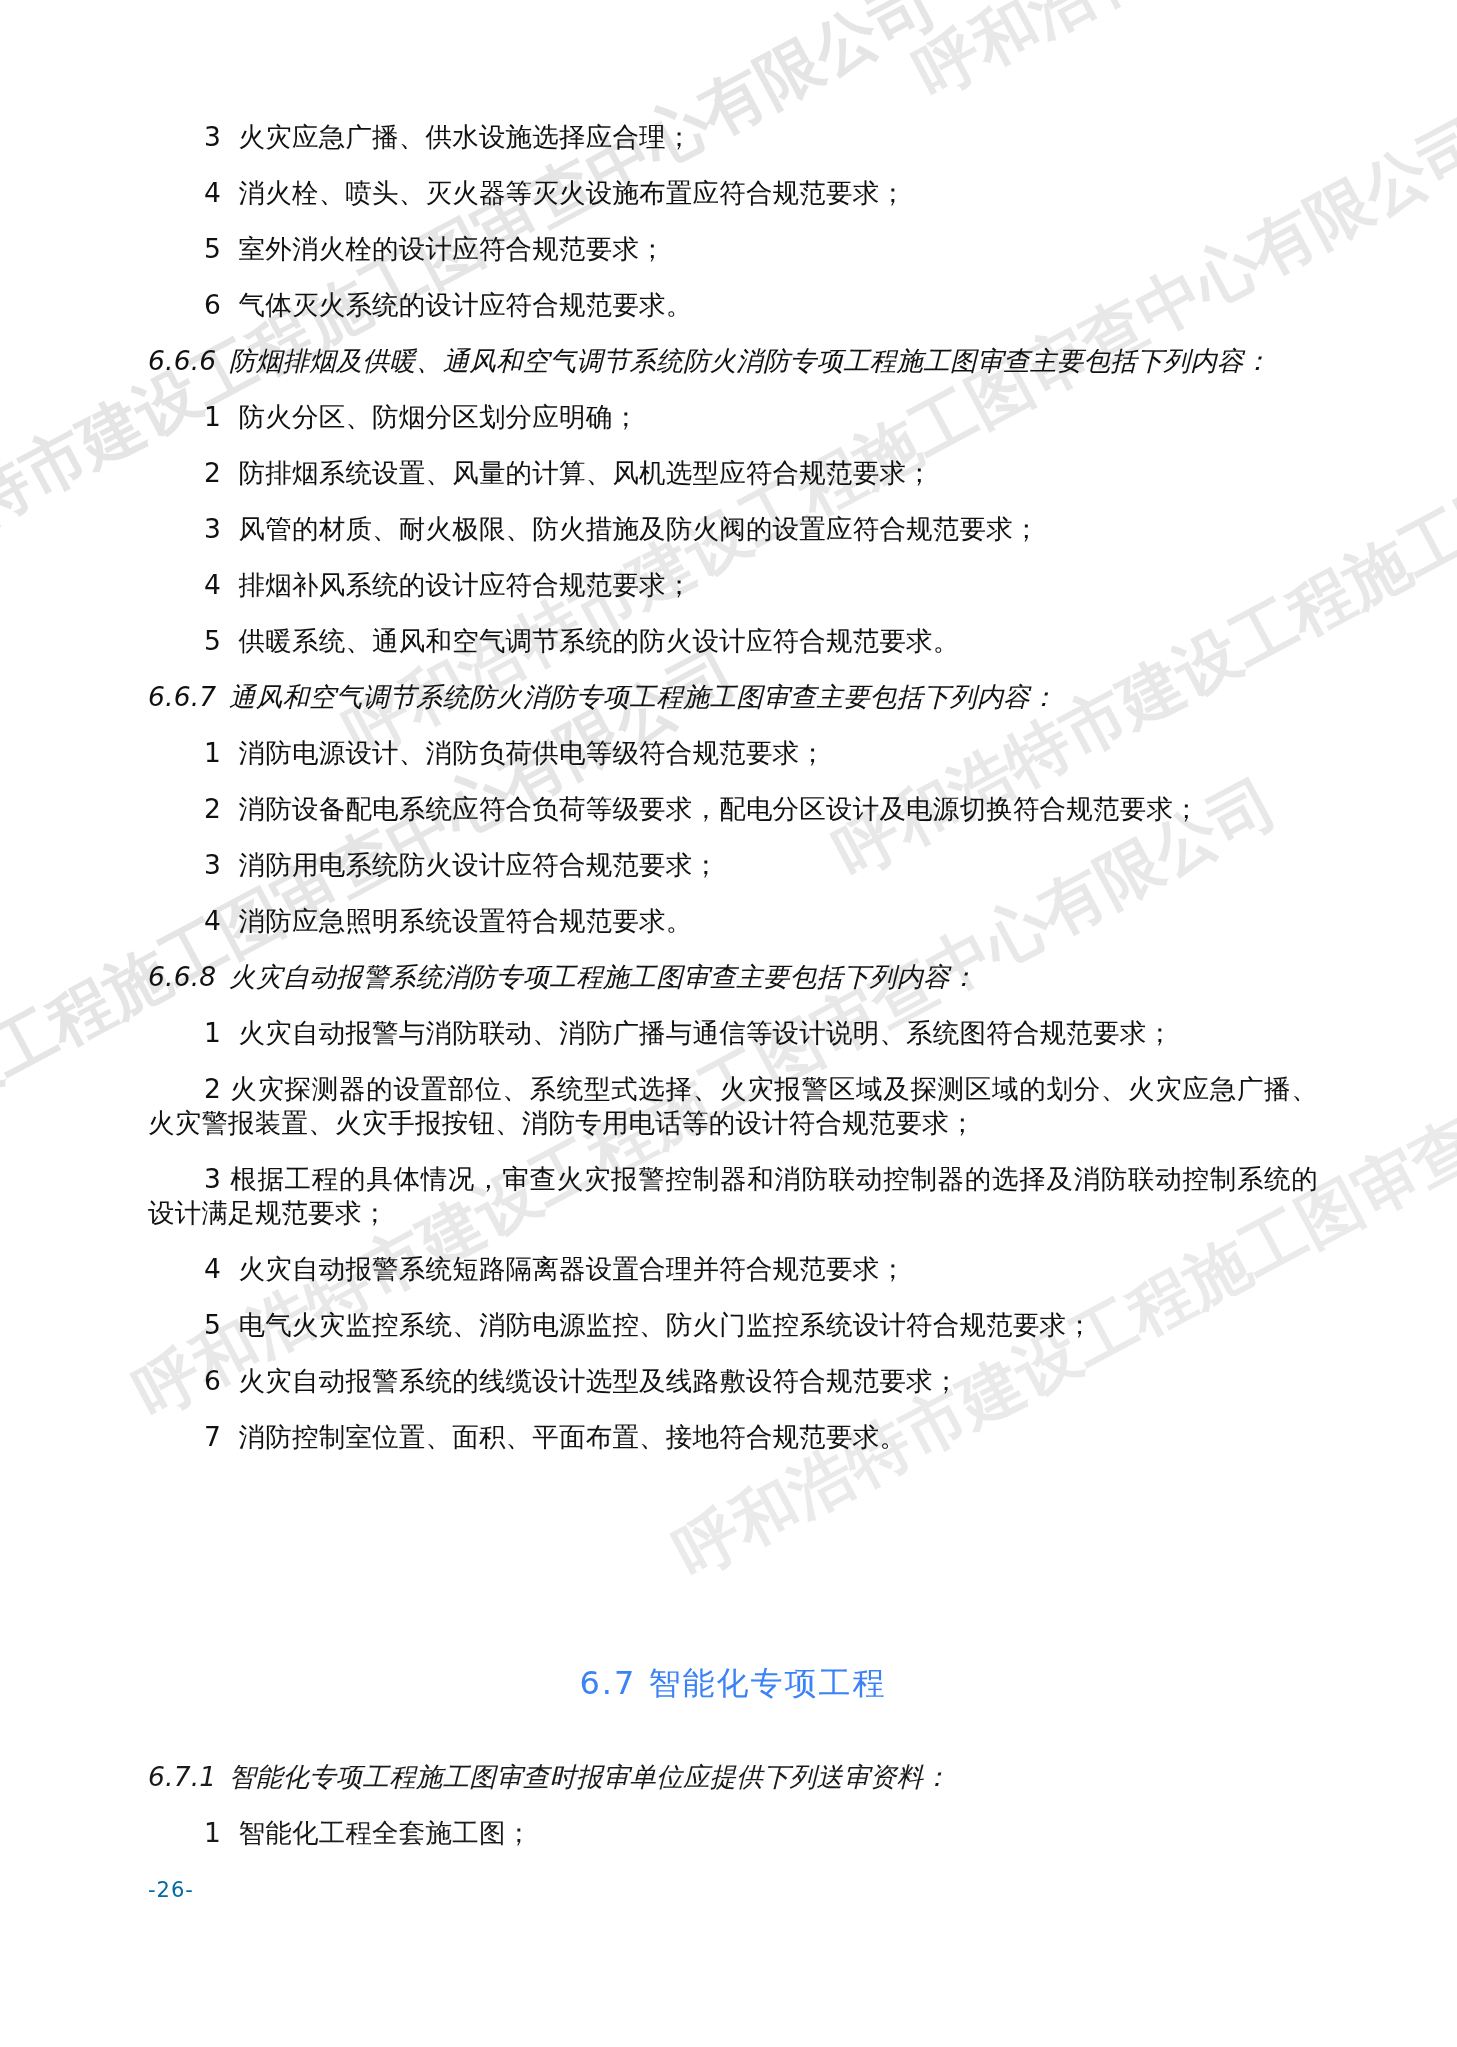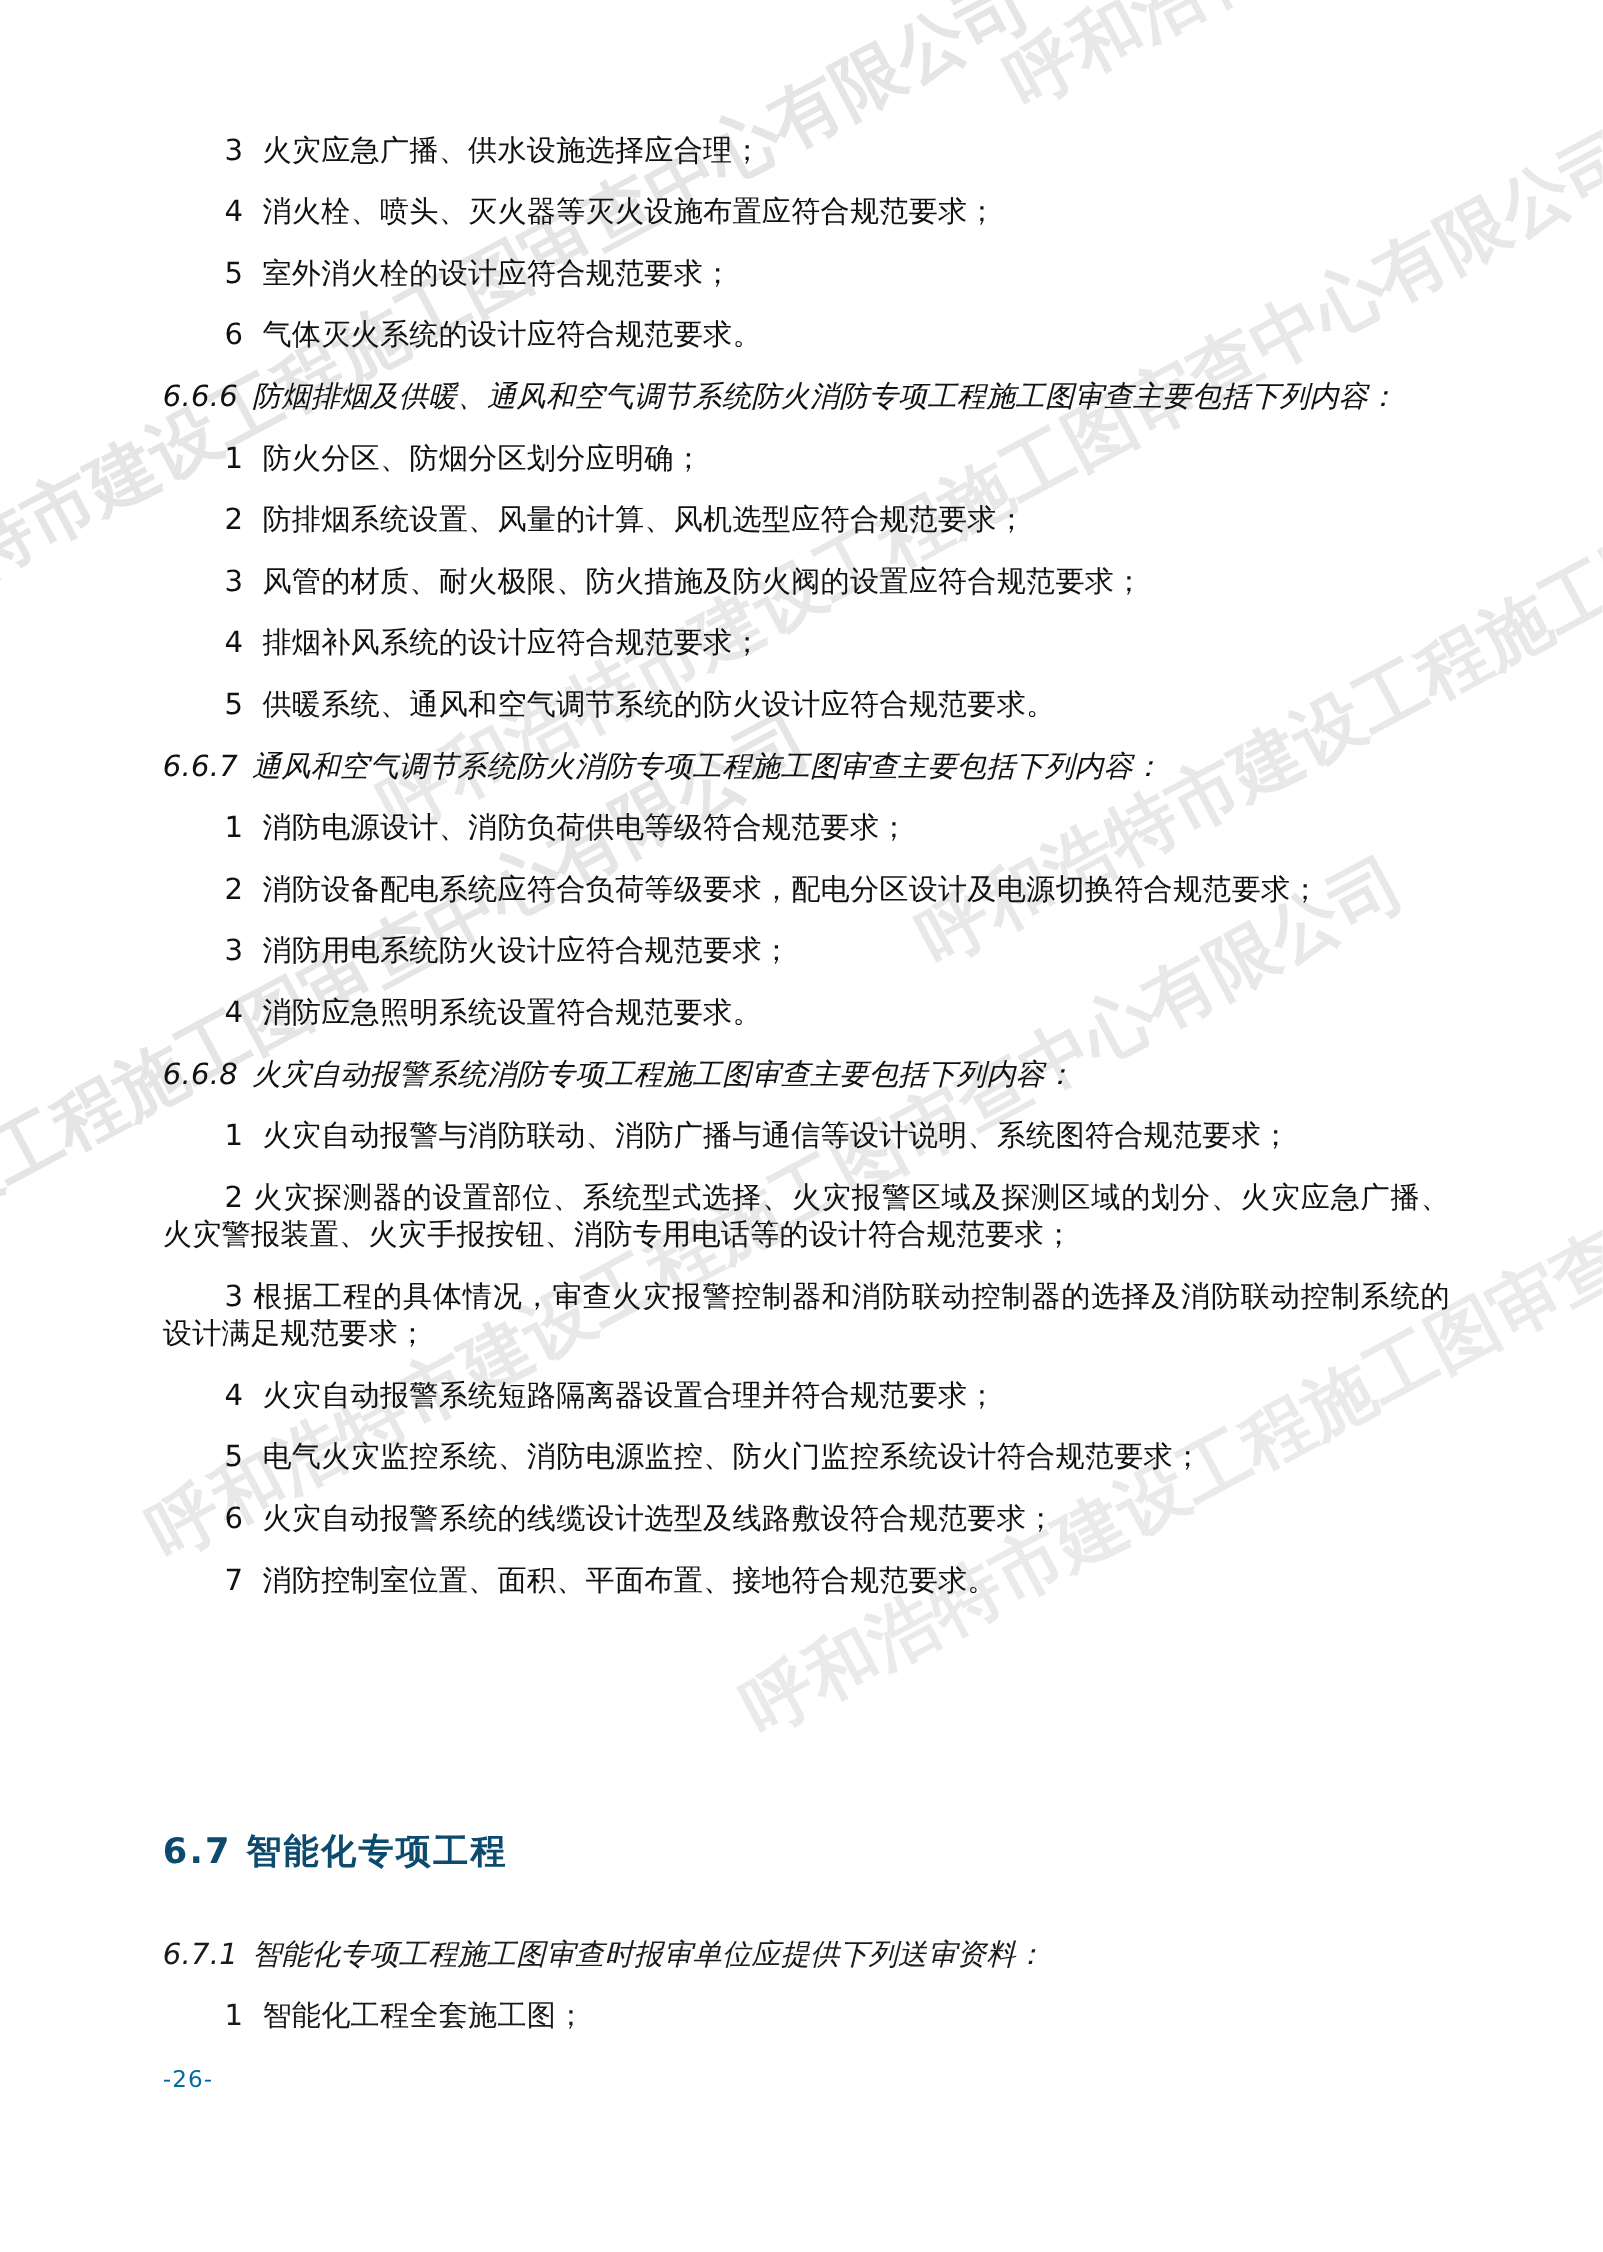--- a/index.html
+++ b/index.html
@@ -80,25 +80,26 @@
     padding-left: 0;
     text-indent: 0;
     font-style: italic;
   }
   .clause .cnum {
     display: inline-block;
     margin-right: 4px;
   }
 
   .section-title {
+    text-align: center;
     font-size: 32px;
-    font-weight: bold;
+    font-weight: normal;
     letter-spacing: 2px;
     margin: 62px 0 54px 0;
-    color: #0c4a6e;
+    color: #3b82f6;
   }
 
   .page-number {
     position: absolute;
     left: 148px;
     top: 1878px;
     font-size: 21px;
     color: #0369a1;
     letter-spacing: 1px;
     z-index: 2;

